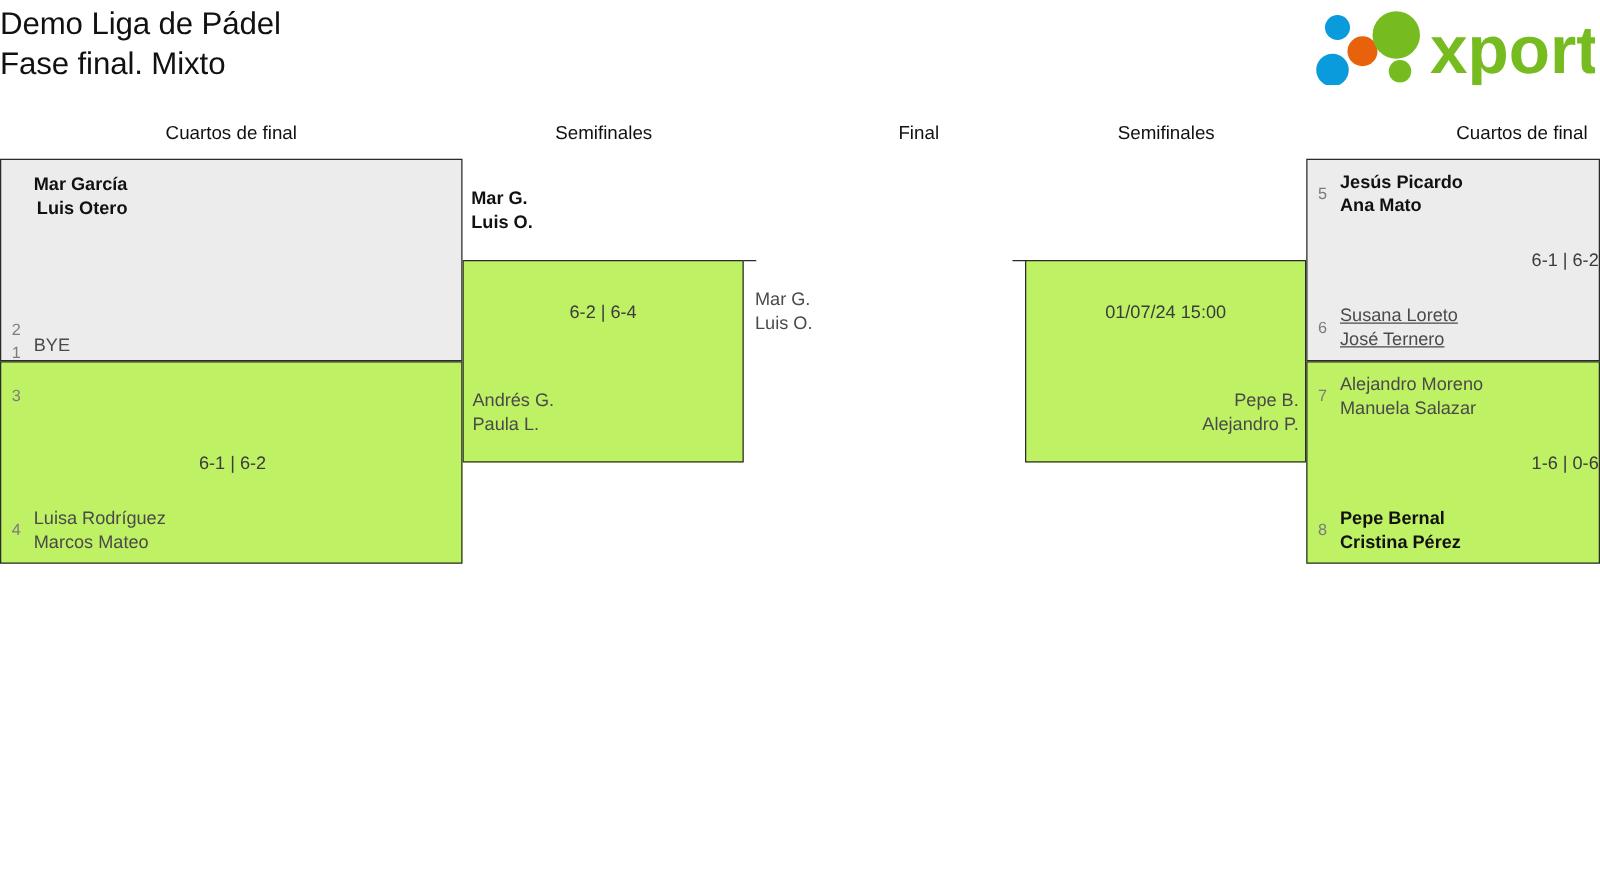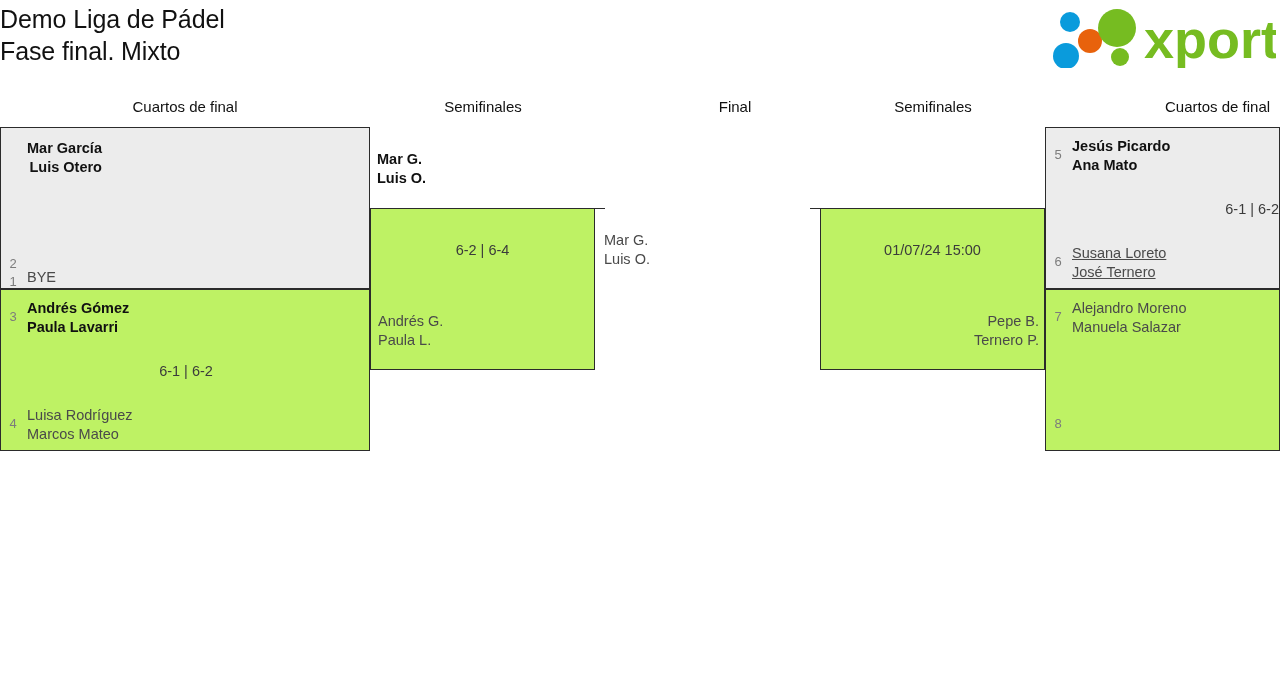--- a/index.html
+++ b/index.html
@@ -154,24 +154,20 @@
     </div>
     <div class="seed" style="left:4px; top:128px;">2</div>
     <div class="team" style="left:26px; top:126px;margin-top:14px;">
       <span class="tl">BYE</span>
     </div>
     <div class="score center" style="left:80px; top:114px; width:270px;"></div>
   </div>
 
   <div class="match-box" style="left:0px; top:289px; width:370px; height:162px;">
     <div class="seed" style="left:4px; top:19px;">3</div>
-    <div class="team winner" style="left:26px; top:9px;">
-      <span class="tl">Andrés Gómez</span>
-      <span class="tl">Paula Lavarri</span>
-    </div>
     <div class="seed" style="left:4px; top:126px;">4</div>
     <div class="team" style="left:26px; top:116px;">
       <span class="tl">Luisa Rodríguez</span>
       <span class="tl">Marcos Mateo</span>
     </div>
     <div class="score center" style="left:50px; top:72px; width:270px;">6-1 | 6-2</div>
   </div>
 
   <div class="match-box" style="left:370px; top:208px; width:225px; height:162px;">
     <div class="score center" style="left:0px; top:32px; width:223px;">6-2 | 6-4</div>
@@ -188,21 +184,21 @@
 
   <div class="team" style="left:604px; top:231px;">
     <span class="tl">Mar G.</span>
     <span class="tl">Luis O.</span>
   </div>
 
   <div class="match-box" style="left:820px; top:208px; width:225px; height:162px;">
     <div class="score center" style="left:0px; top:32px; width:223px;">01/07/24 15:00</div>
     <div class="team right-align" style="left:0px; top:103px; width:218px;">
       <span class="tl">Pepe B.</span>
-      <span class="tl">Ternero P.</span>
+      <span class="tl">Alejandro P.</span>
     </div>
   </div>
 
 
   <div class="match-box shaded" style="left:1045px; top:127px; width:235px; height:162px;">
     <div class="seed" style="left:4px; top:19px;">5</div>
     <div class="team winner" style="left:26px; top:9px;">
       <span class="tl">Jesús Picardo</span>
       <span class="tl">Ana Mato</span>
     </div>
@@ -214,18 +210,23 @@
     <div class="score right-align" style="left:0px; top:72px; width:233px;">6-1 | 6-2</div>
   </div>
 
   <div class="match-box" style="left:1045px; top:289px; width:235px; height:162px;">
     <div class="seed" style="left:4px; top:19px;">7</div>
     <div class="team" style="left:26px; top:9px;">
       <span class="tl">Alejandro Moreno</span>
       <span class="tl">Manuela Salazar</span>
     </div>
     <div class="seed" style="left:4px; top:126px;">8</div>
+    <div class="team winner" style="left:26px; top:116px;">
+      <span class="tl">Pepe Bernal</span>
+      <span class="tl">Cristina Pérez</span>
+    </div>
+    <div class="score right-align" style="left:0px; top:72px; width:233px;">1-6 | 0-6</div>
   </div>
 
   <div class="connector" style="left:595px; top:208px; width:10px; height:1px;"></div>
   <div class="connector" style="left:810px; top:208px; width:10px; height:1px;"></div>
 
 </div>
 
 </body></html>

